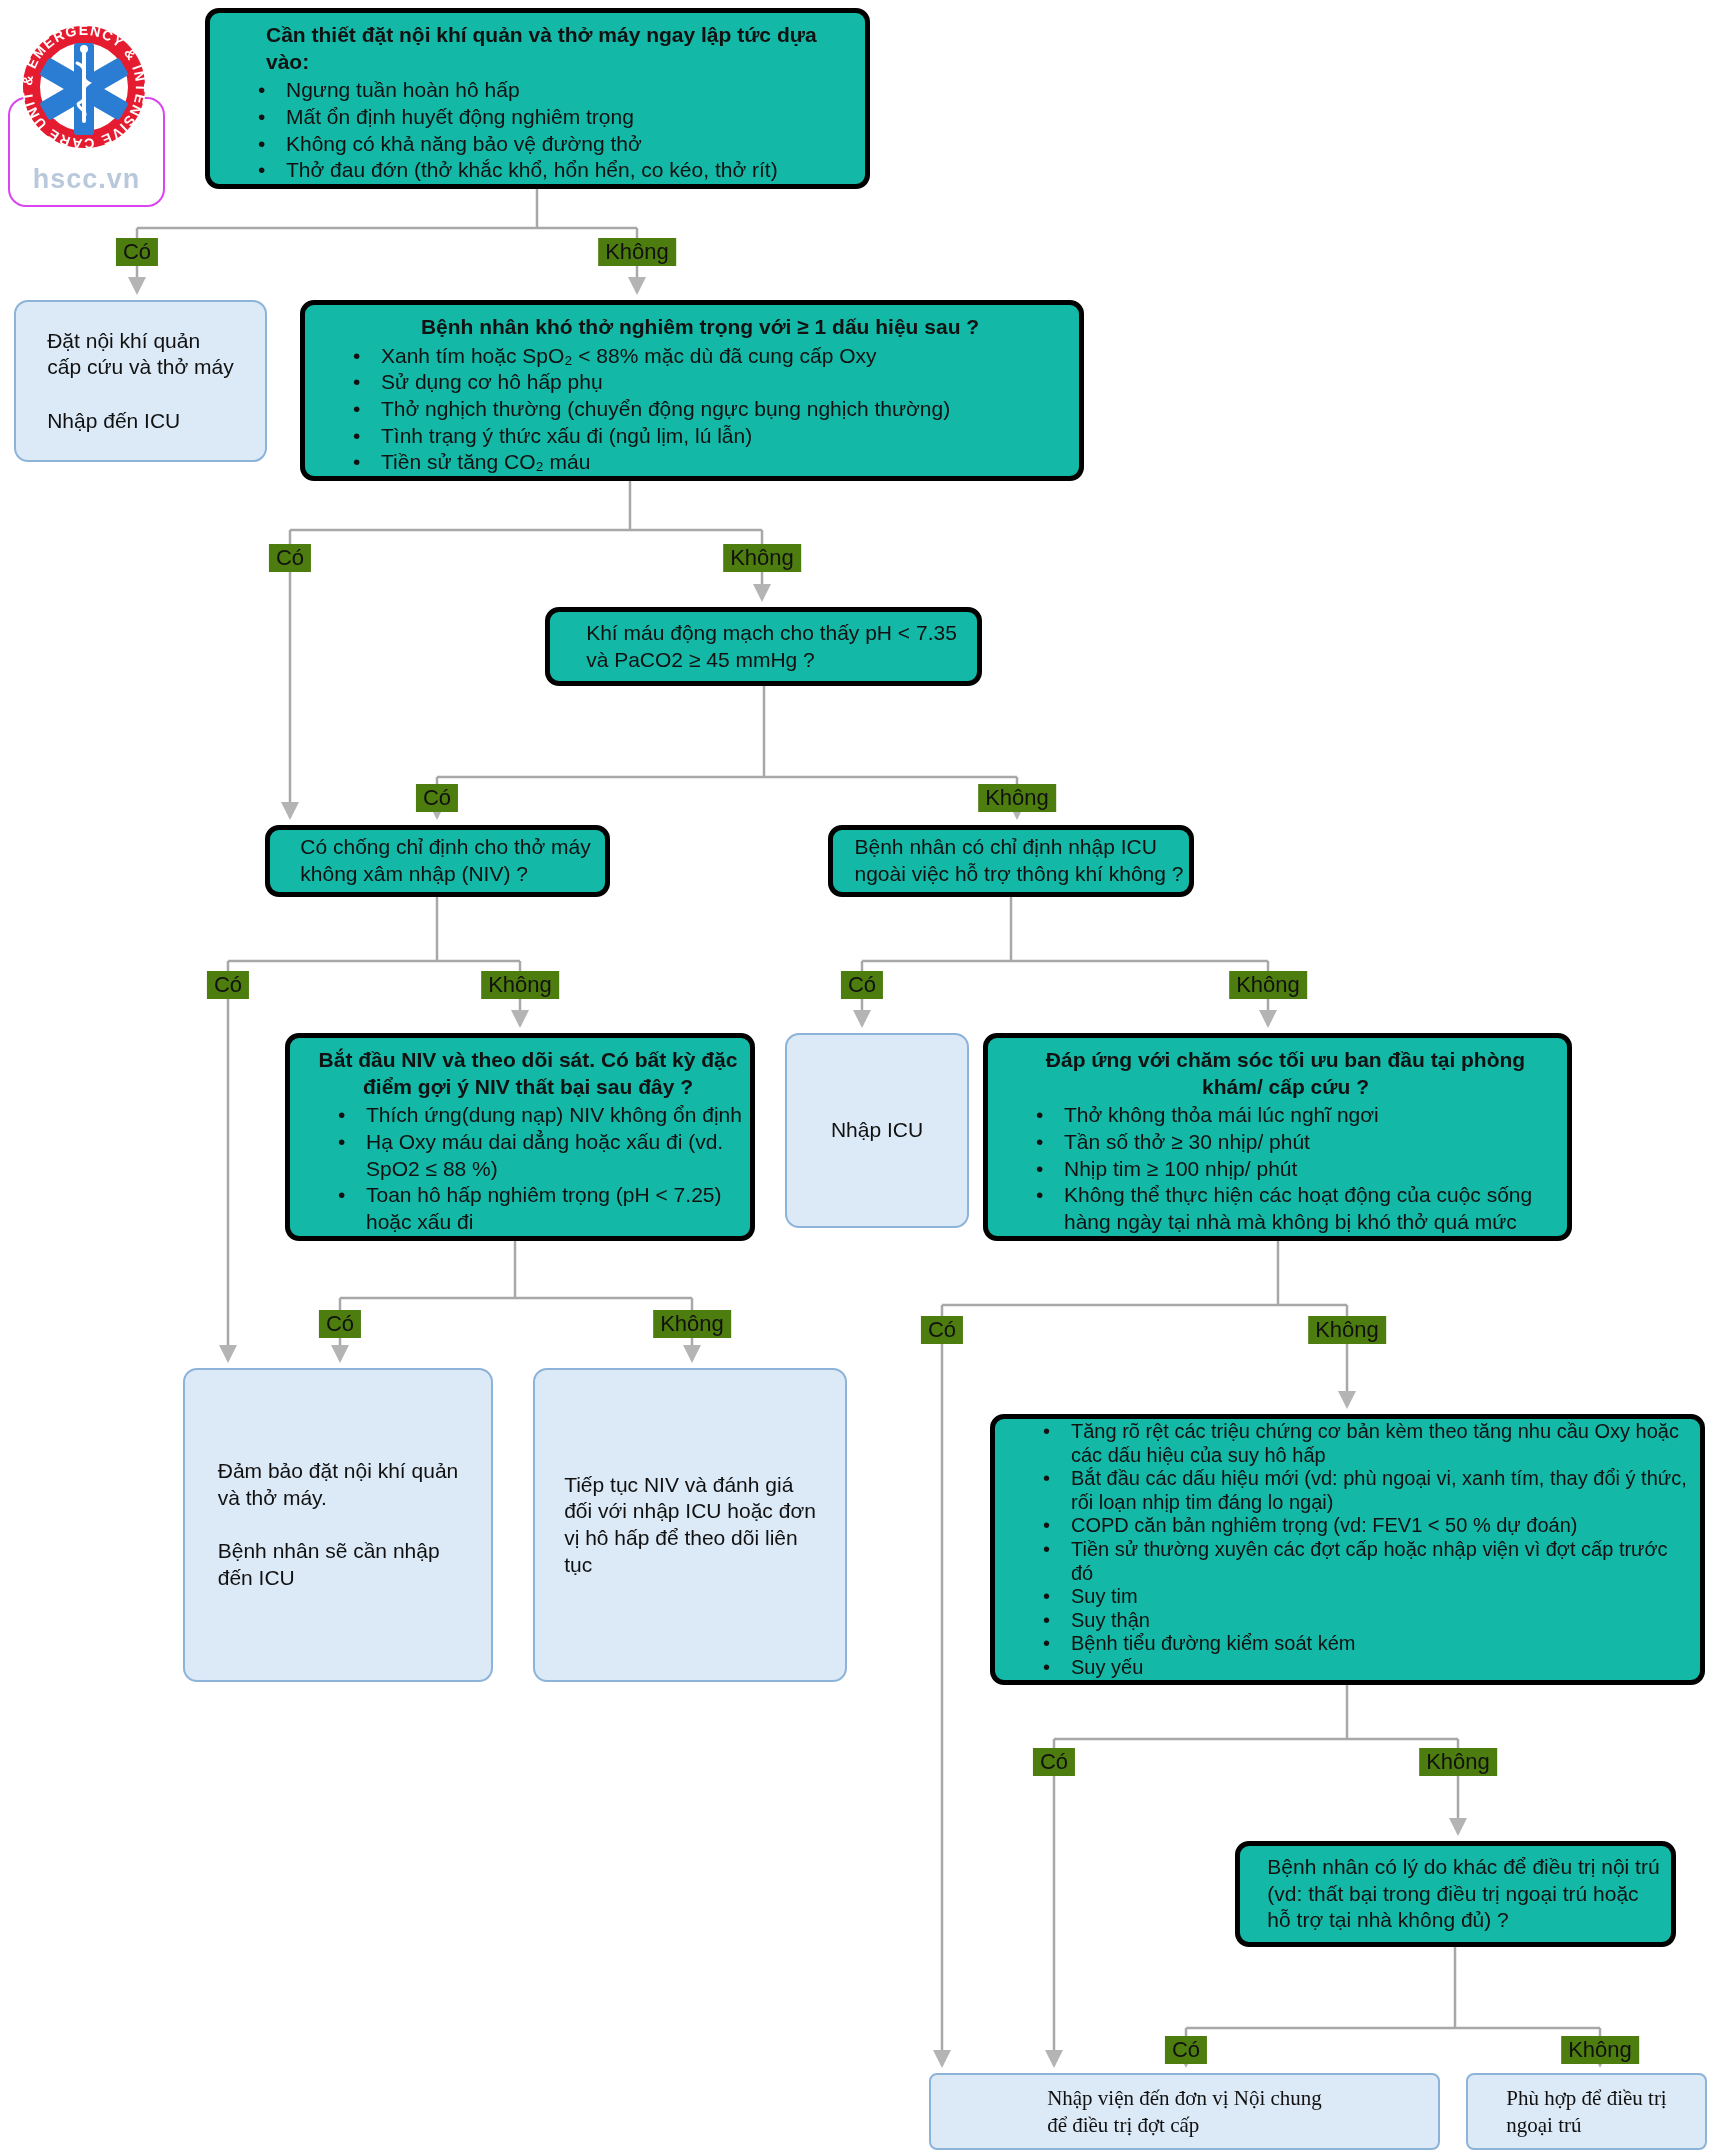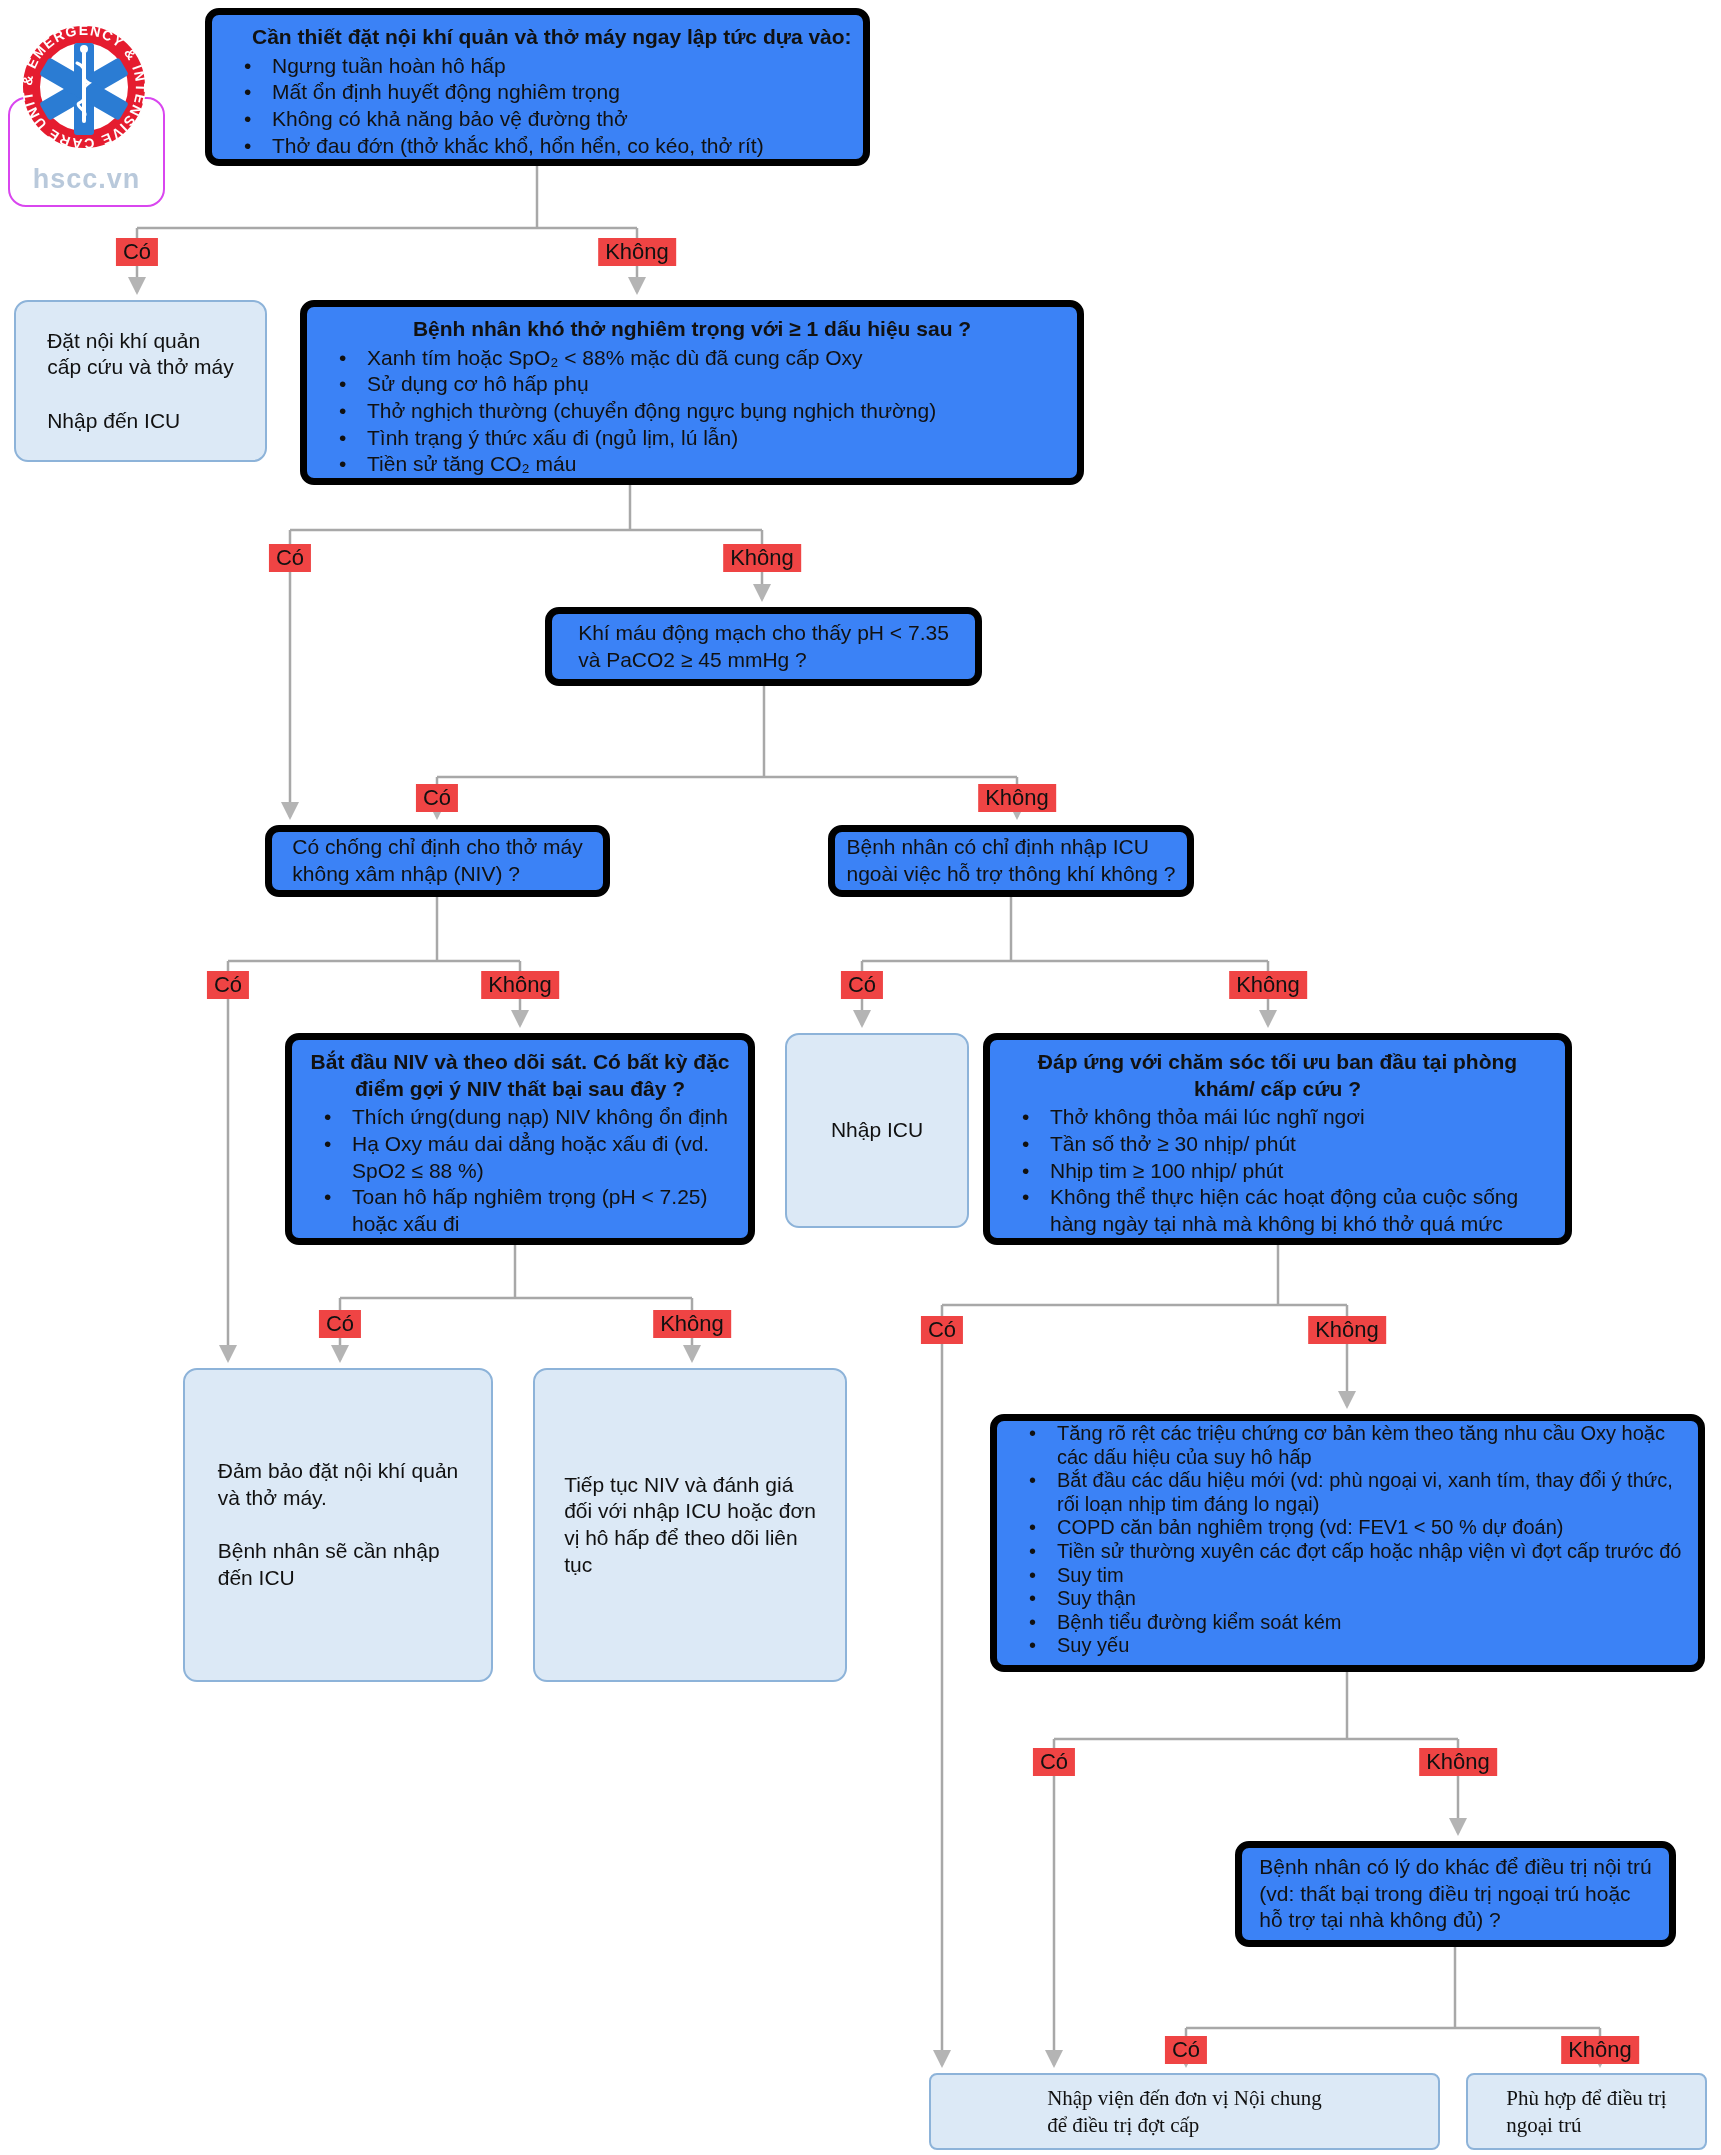--- a/index.html
+++ b/index.html
@@ -5,34 +5,34 @@
   html,body{margin:0;padding:0;background:#fff;}
   .canvas{
     position:relative;width:1721px;height:2155px;background:#ffffff;
     font-family:"Liberation Sans","DejaVu Sans",sans-serif;color:#111;overflow:hidden;
   }
   svg.connectors{position:absolute;left:0;top:0;pointer-events:none;}
   .node{
     position:absolute;box-sizing:border-box;border-radius:14px;
     font-size:21px;line-height:1.27;color:#111;
   }
-  .yellow{background:#3b82f6;border:7px solid #000000;}
+  .yellow{background:#14b8a6;border:5px solid #000000;padding-left:16px;}
   .blue{background:#dce9f6;border:2px solid #8db3d9;}
   .sq{border-radius:8px;font-family:Liberation Serif, serif;}
   .center{display:flex;align-items:center;justify-content:center;text-align:left;}
   .pre{white-space:pre-line;}
   .node .title{font-weight:bold;text-align:center;white-space:pre-line;padding:9px 10px 1px;}
   .node .title.left{text-align:left;padding-left:40px;}
   ul.bullets{margin:1px 0 0;padding:0 8px 0 24px;list-style:none;}
   ul.bullets li{position:relative;padding-left:36px;white-space:pre-line;}
   ul.bullets li::before{content:"\2022";position:absolute;left:8px;top:0;}
   .tight{font-size:20px;line-height:1.18;}
   .tight .title{padding-top:7px;}
   .edge-label{
-    position:absolute;transform:translateX(-50%);background:#ef4444;
+    position:absolute;transform:translateX(-50%);background:#4d7c0f;
     font-size:22px;line-height:1.1;padding:2px 7px;white-space:nowrap;
   }
   .logo-card{
     position:absolute;left:8px;top:97px;width:157px;height:110px;background:#fff;
     border:2px solid #d946ef;border-radius:18px;box-sizing:border-box;
   }
   .logo-brand{
     position:absolute;left:0;right:0;bottom:10px;text-align:center;
     font-weight:bold;font-size:27px;color:#b9c9db;letter-spacing:1px;
   }

